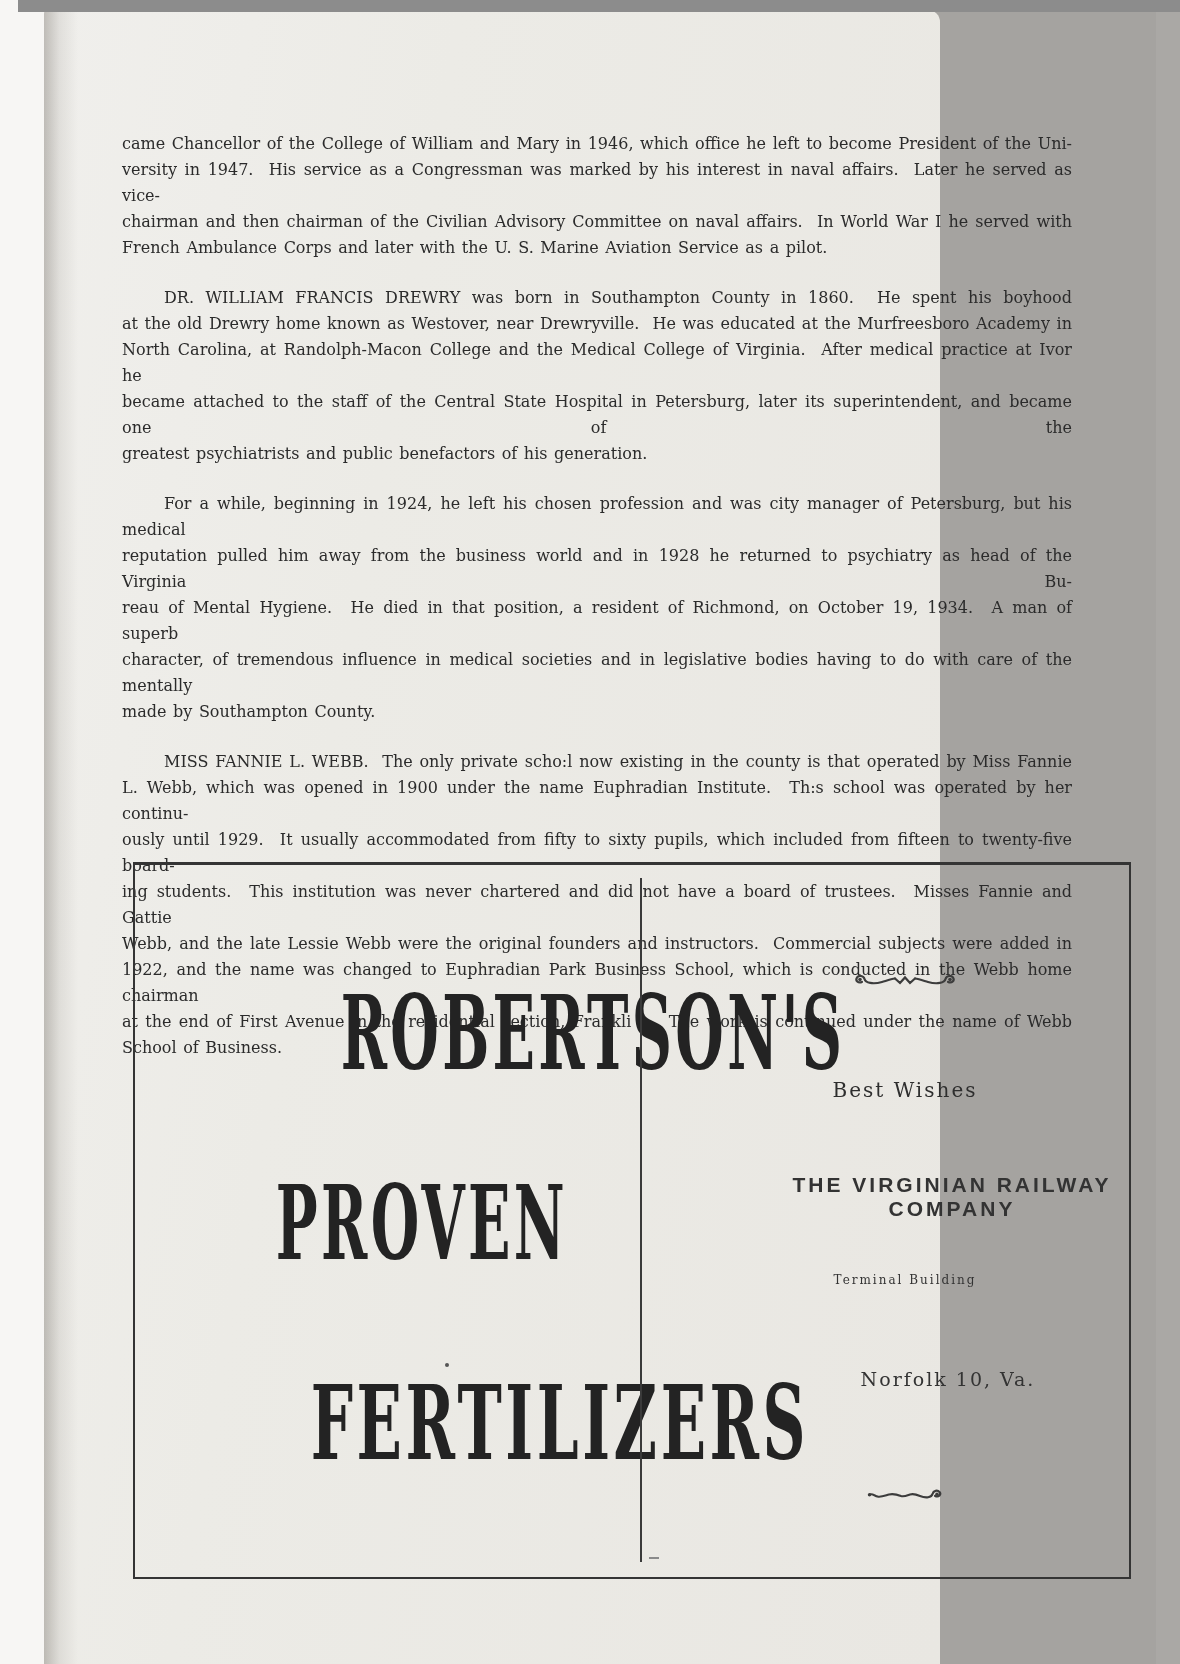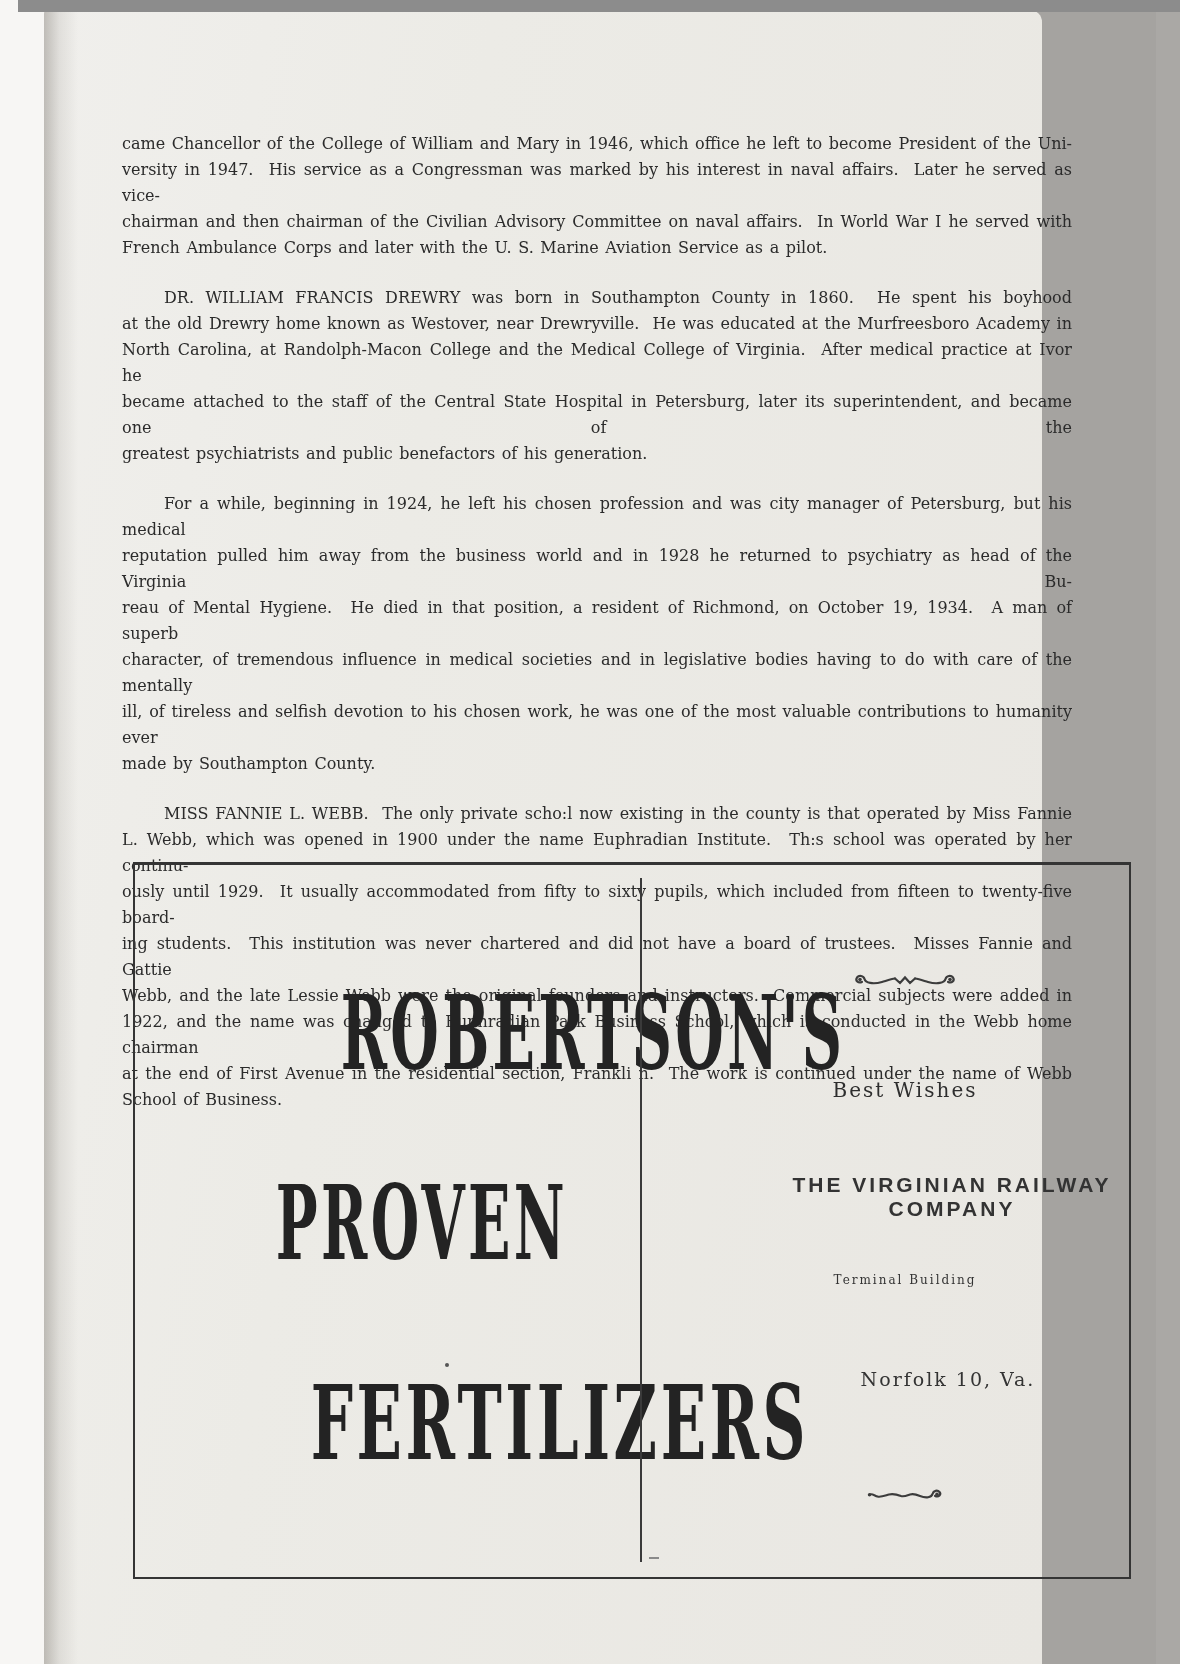--- a/index.html
+++ b/index.html
@@ -6,21 +6,21 @@
   body{
     width:1180px;height:1664px;position:relative;overflow:hidden;
     background:#a5a3a0;
     font-family:"DejaVu Serif",serif;
   }
   
   .top-edge{position:absolute;left:18px;top:0;width:1162px;height:12px;background:#8c8c8c;z-index:5;}
   .right-edge{position:absolute;right:0;top:0;width:24px;height:1664px;background:#aaa8a5;z-index:1;}
   .fold-strip{position:absolute;left:0;top:0;width:46px;height:1664px;background:#f7f6f4;z-index:2;}
   .page{
-    position:absolute;left:44px;top:10px;width:998px;height:1654px;z-index:3;
+    position:absolute;left:44px;top:10px;width:896px;height:1654px;z-index:3;
     background:linear-gradient(100deg,#f0efec 0%,#ecebe6 35%,#e9e7e2 100%);
     border-top-right-radius:12px;
   }
   .gutter-shadow{
     position:absolute;left:0;top:0;width:34px;height:100%;
     background:linear-gradient(to right,rgba(110,104,96,.38),rgba(110,104,96,.12) 45%,rgba(110,104,96,0));
     border-top-left-radius:4px;
   }
   
   .body-text{
@@ -91,21 +91,20 @@
         <div class="tline">at the old Drewry home known as Westover, near Drewryville.  He was educated at the Murfreesboro Academy in</div>
         <div class="tline">North Carolina, at Randolph-Macon College and the Medical College of Virginia.  After medical practice at Ivor he</div>
         <div class="tline">became attached to the staff of the Central State Hospital in Petersburg, later its superintendent, and became one of the</div>
         <div class="tline last">greatest psychiatrists and public benefactors of his generation.</div>
       </div>
       <div class="paragraph">
         <div class="tline indent">For a while, beginning in 1924, he left his chosen profession and was city manager of Petersburg, but his medical</div>
         <div class="tline">reputation pulled him away from the business world and in 1928 he returned to psychiatry as head of the Virginia Bu-</div>
         <div class="tline">reau of Mental Hygiene.  He died in that position, a resident of Richmond, on October 19, 1934.  A man of superb</div>
         <div class="tline">character, of tremendous influence in medical societies and in legislative bodies having to do with care of the mentally</div>
-        <div class="tline">ill, of tireless and selfish devotion to his chosen work, he was one of the most valuable contributions to humanity ever</div>
         <div class="tline last">made by Southampton County.</div>
       </div>
       <div class="paragraph">
         <div class="tline indent">MISS FANNIE L. WEBB.  The only private scho:l now existing in the county is that operated by Miss Fannie</div>
         <div class="tline">L. Webb, which was opened in 1900 under the name Euphradian Institute.  Th:s school was operated by her continu-</div>
         <div class="tline">ously until 1929.  It usually accommodated from fifty to sixty pupils, which included from fifteen to twenty-five board-</div>
         <div class="tline">ing students.  This institution was never chartered and did not have a board of trustees.  Misses Fannie and Gattie</div>
         <div class="tline">Webb, and the late Lessie Webb were the original founders and instructors.  Commercial subjects were added in</div>
         <div class="tline">1922, and the name was changed to Euphradian Park Business School, which is conducted in the Webb home chairman</div>
         <div class="tline">at the end of First Avenue in the residential section, Frankli n.  The work is continued under the name of Webb</div>

